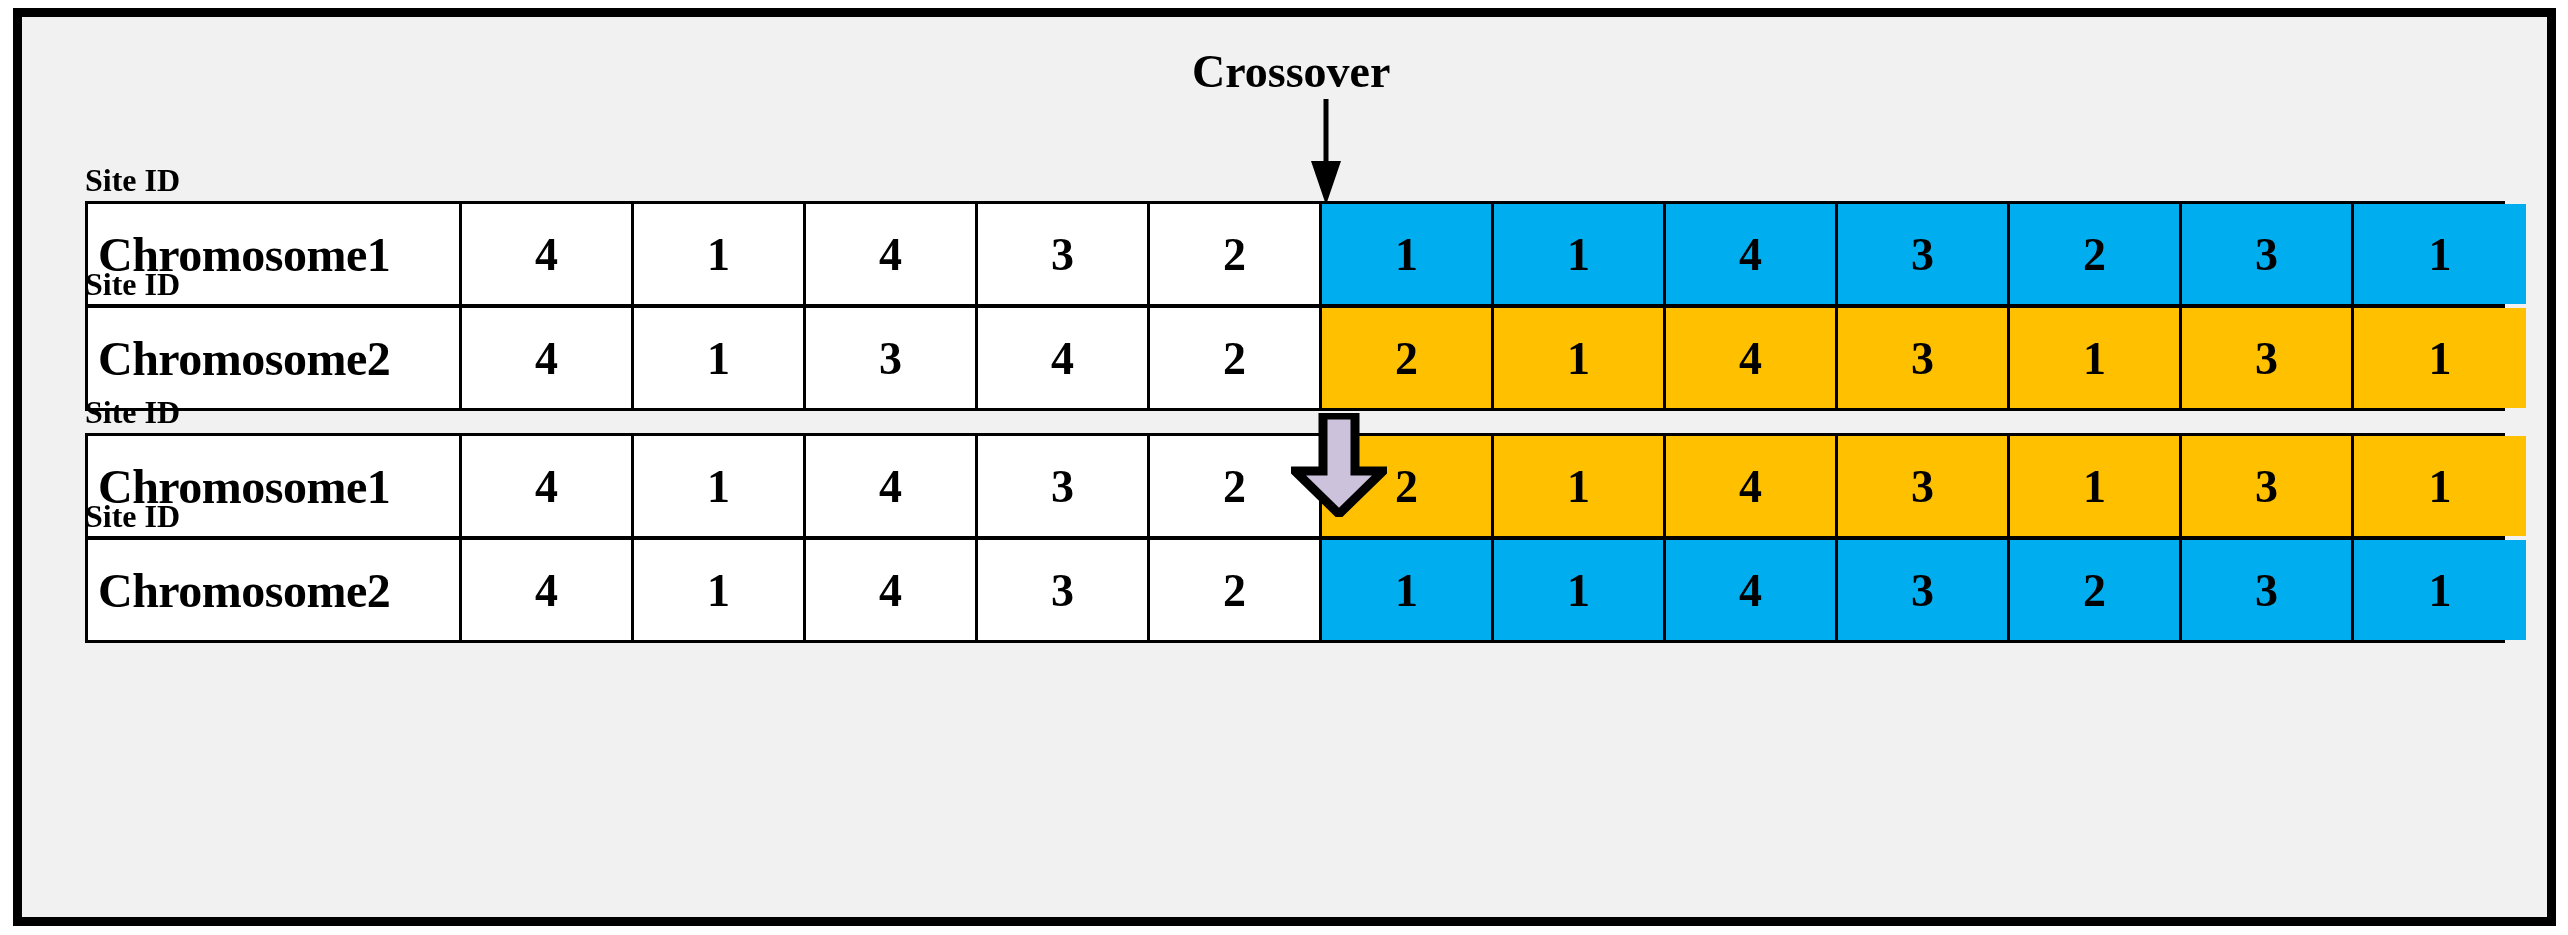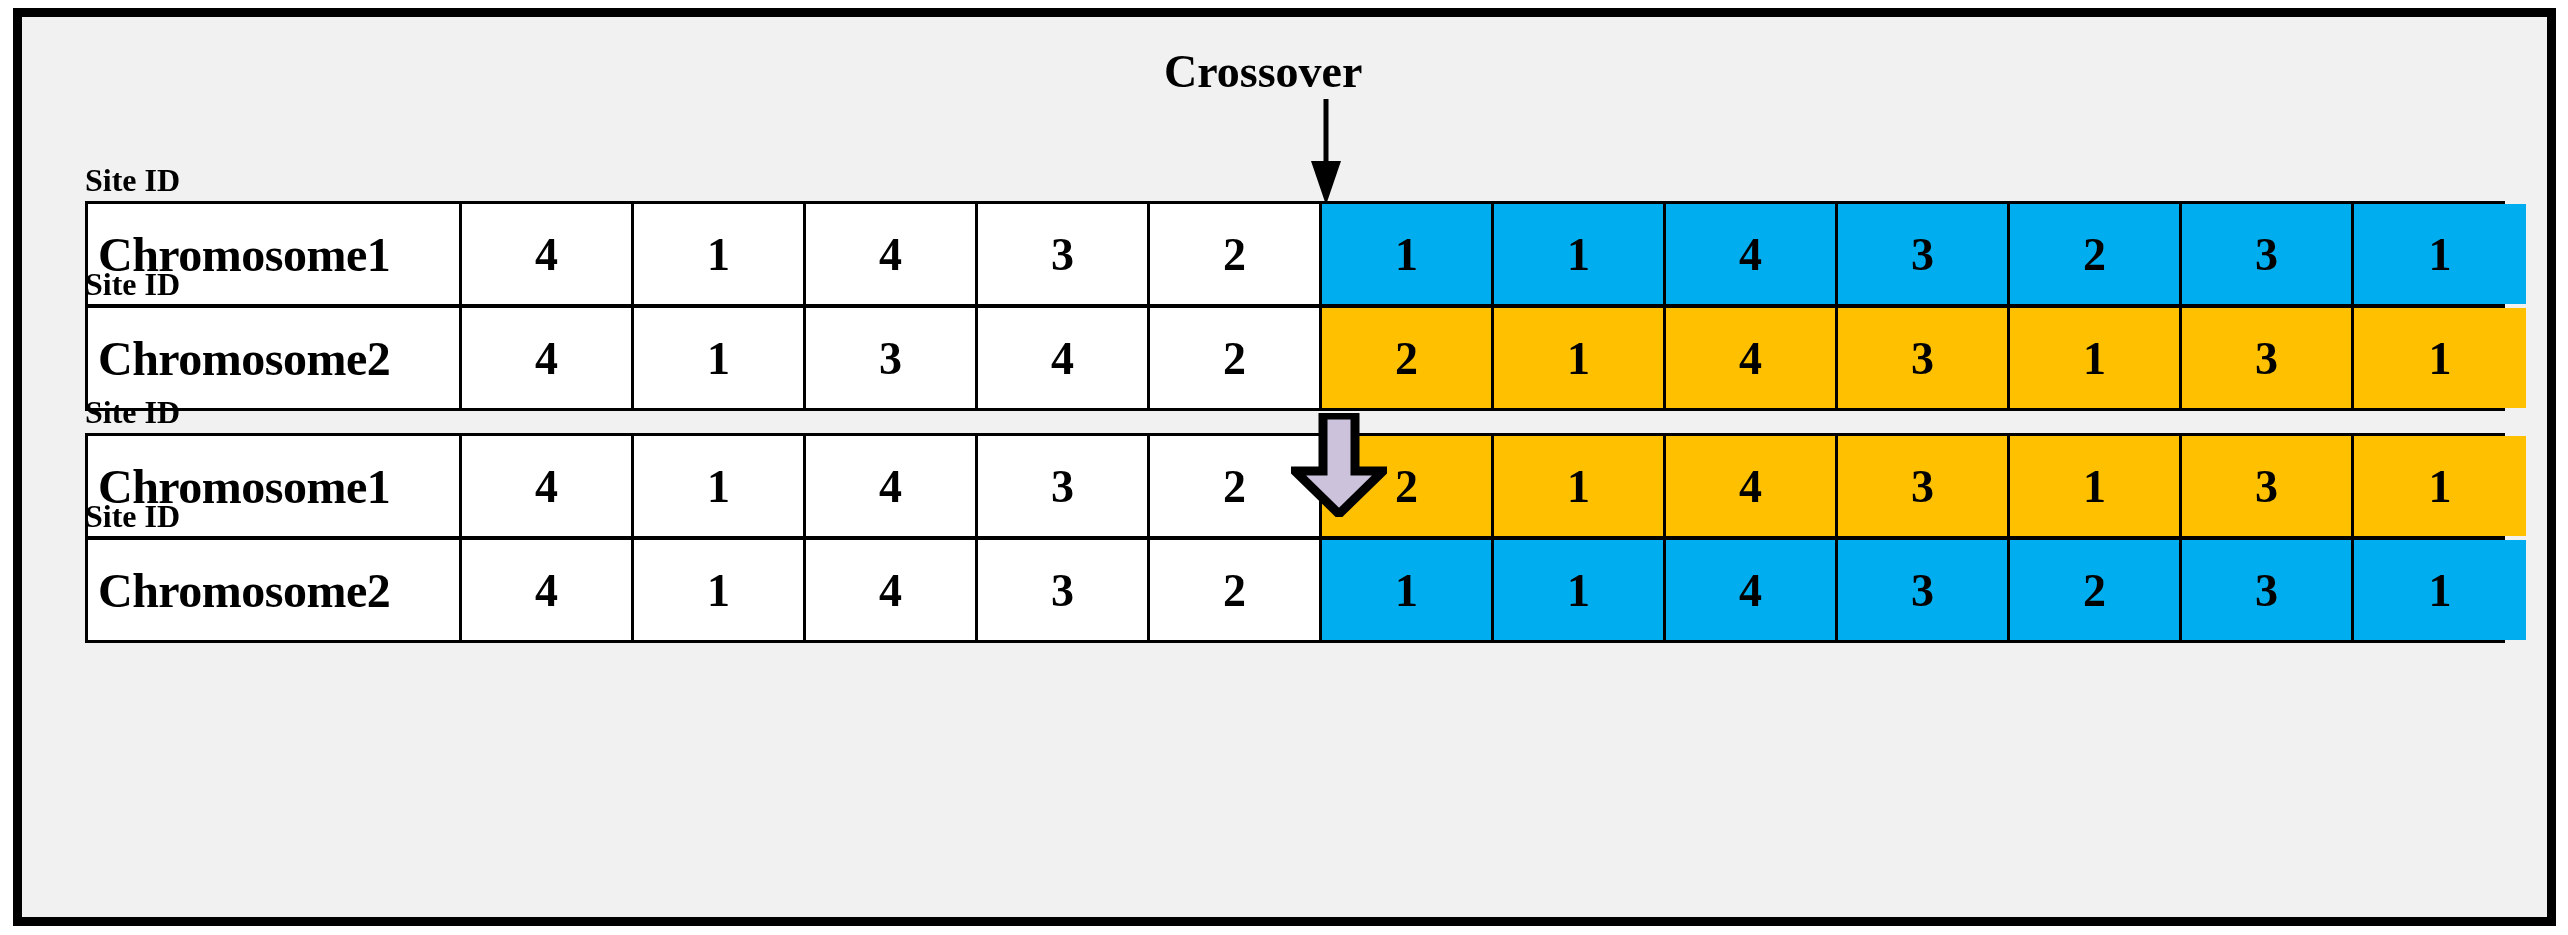--- a/index.html
+++ b/index.html
@@ -25,21 +25,21 @@
     top: 8px;
     width: 2543px;
     height: 918px;
     background: #f1f1f1;
     border: 9px solid #000000;
   }
 
   
   .crossover-label {
     position: absolute;
-    left: 1142px;
+    left: 1170px;
     top: 28px;
     font-size: 46px;
     font-weight: bold;
     color: #000000;
     letter-spacing: 0px;
     white-space: nowrap;
   }
   .crossover-arrow {
     position: absolute;
     left: 1279px;

